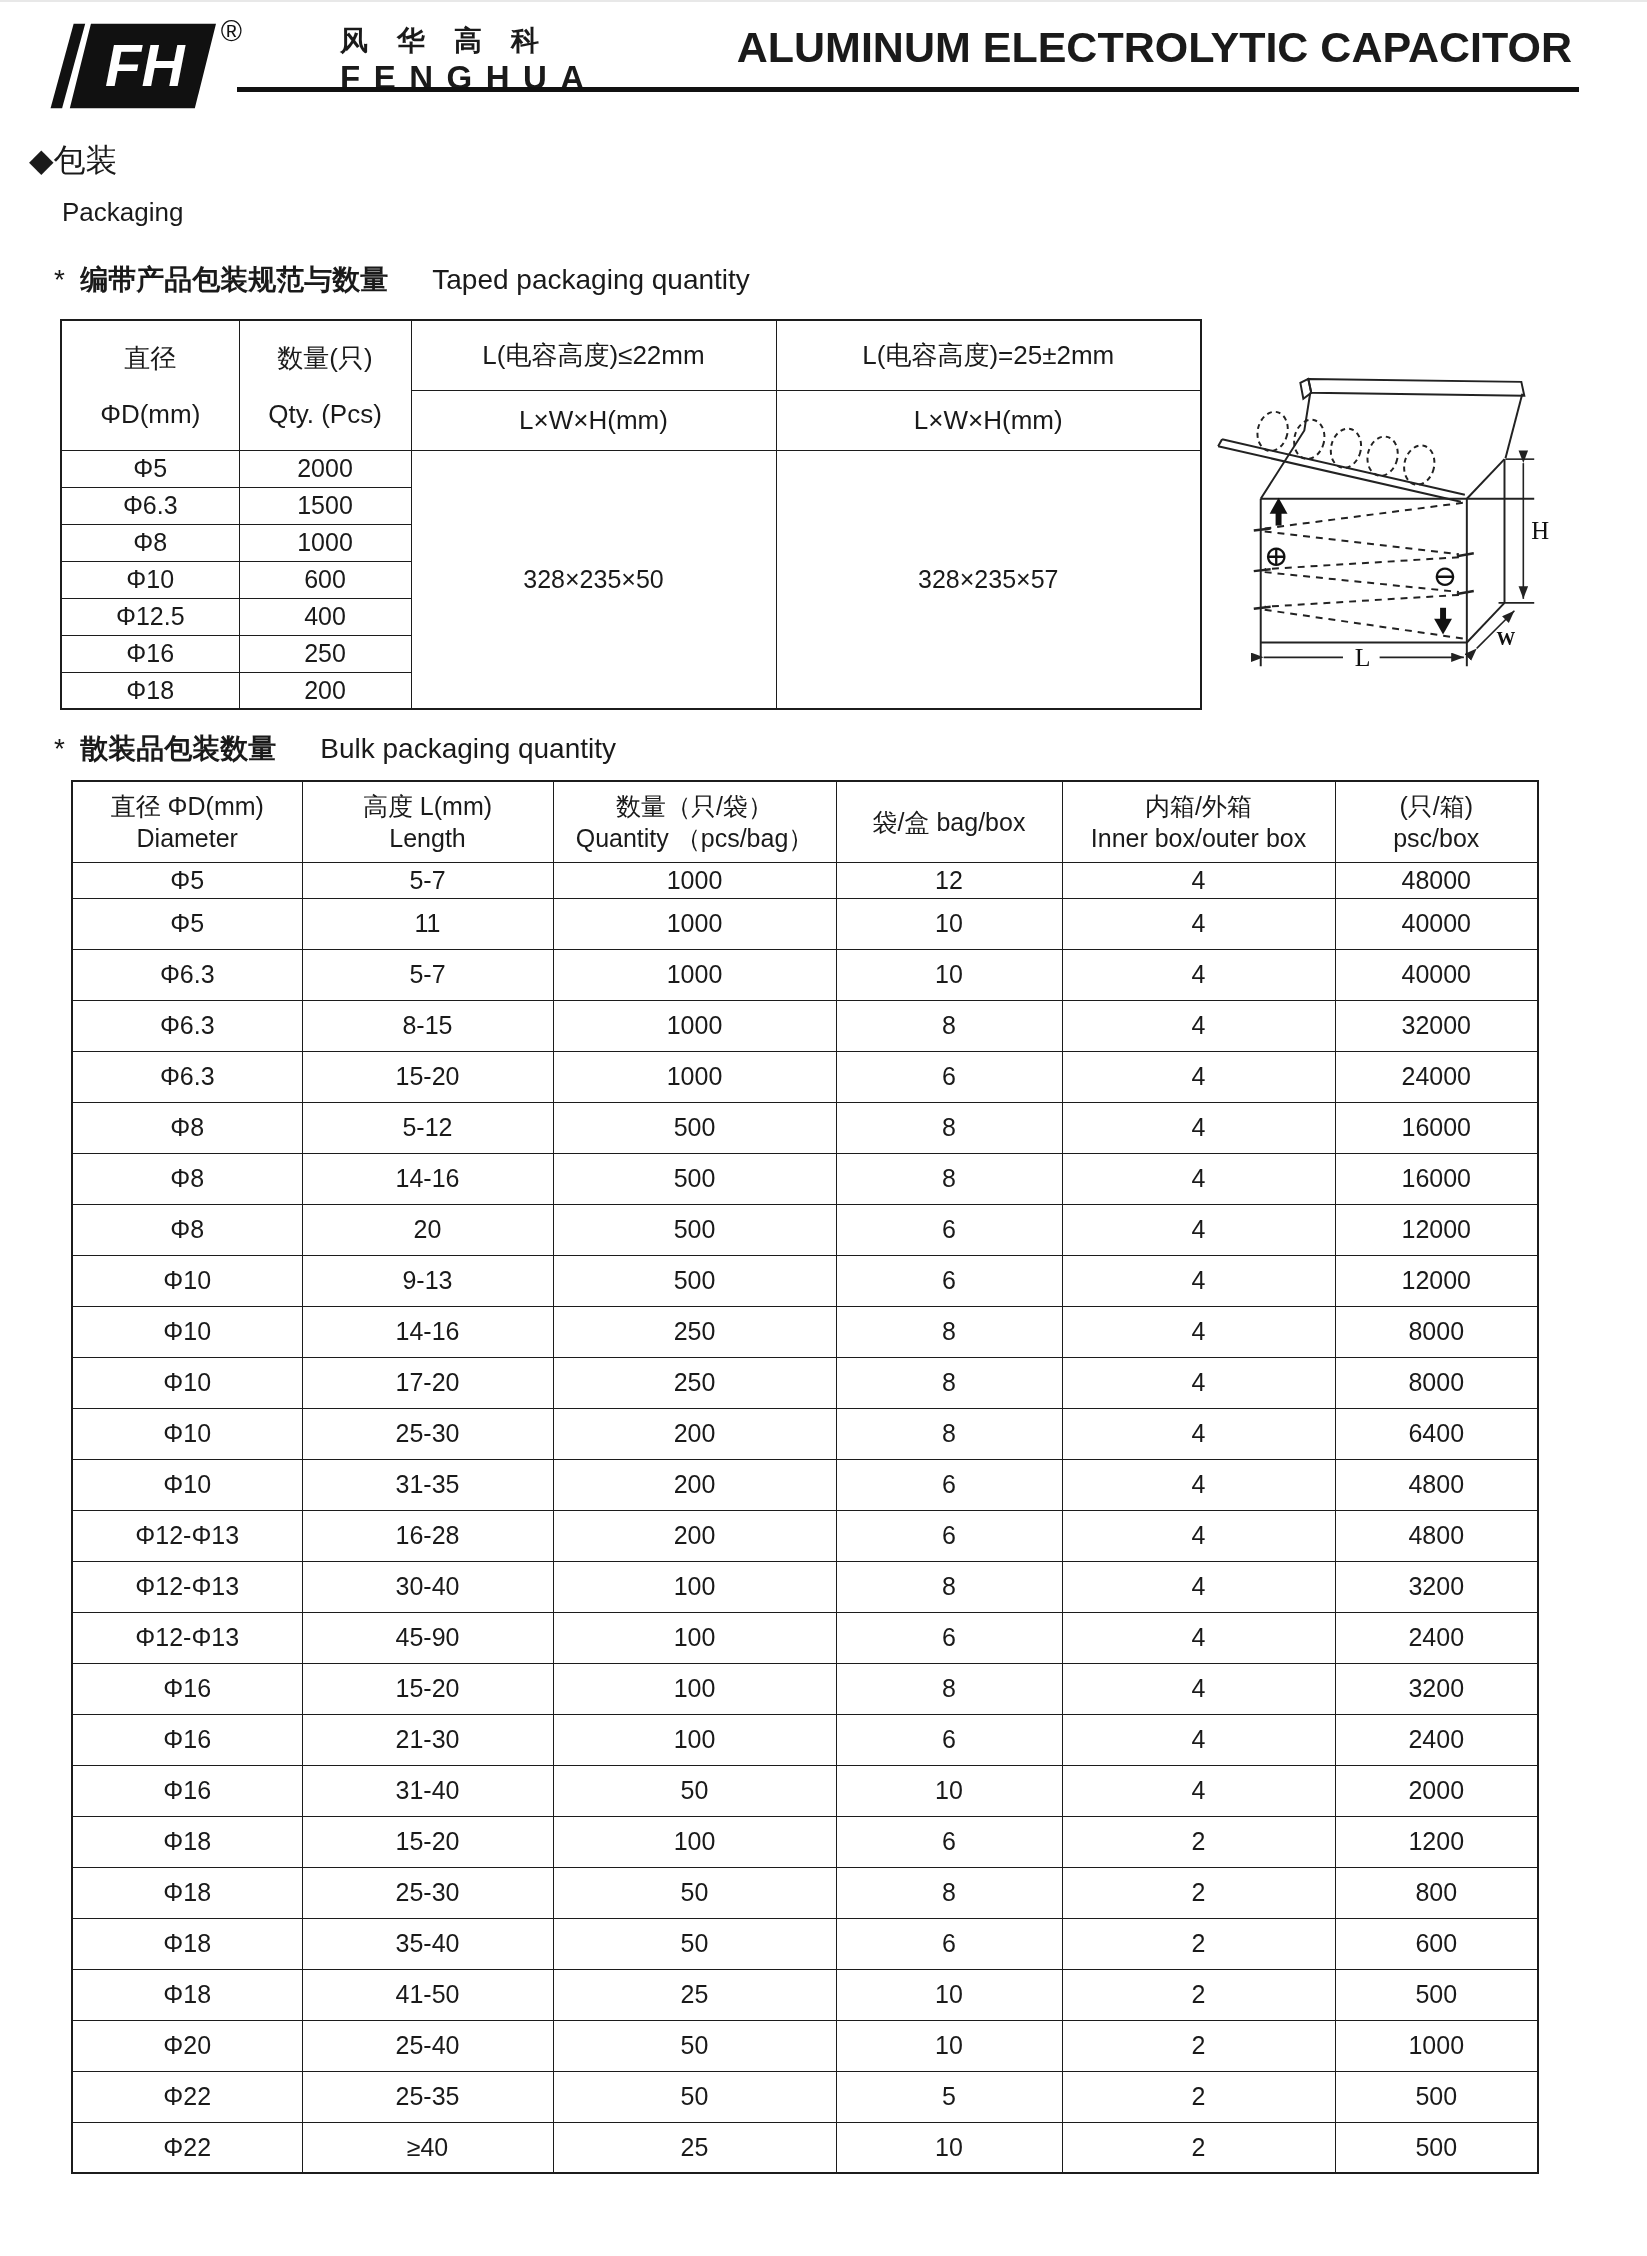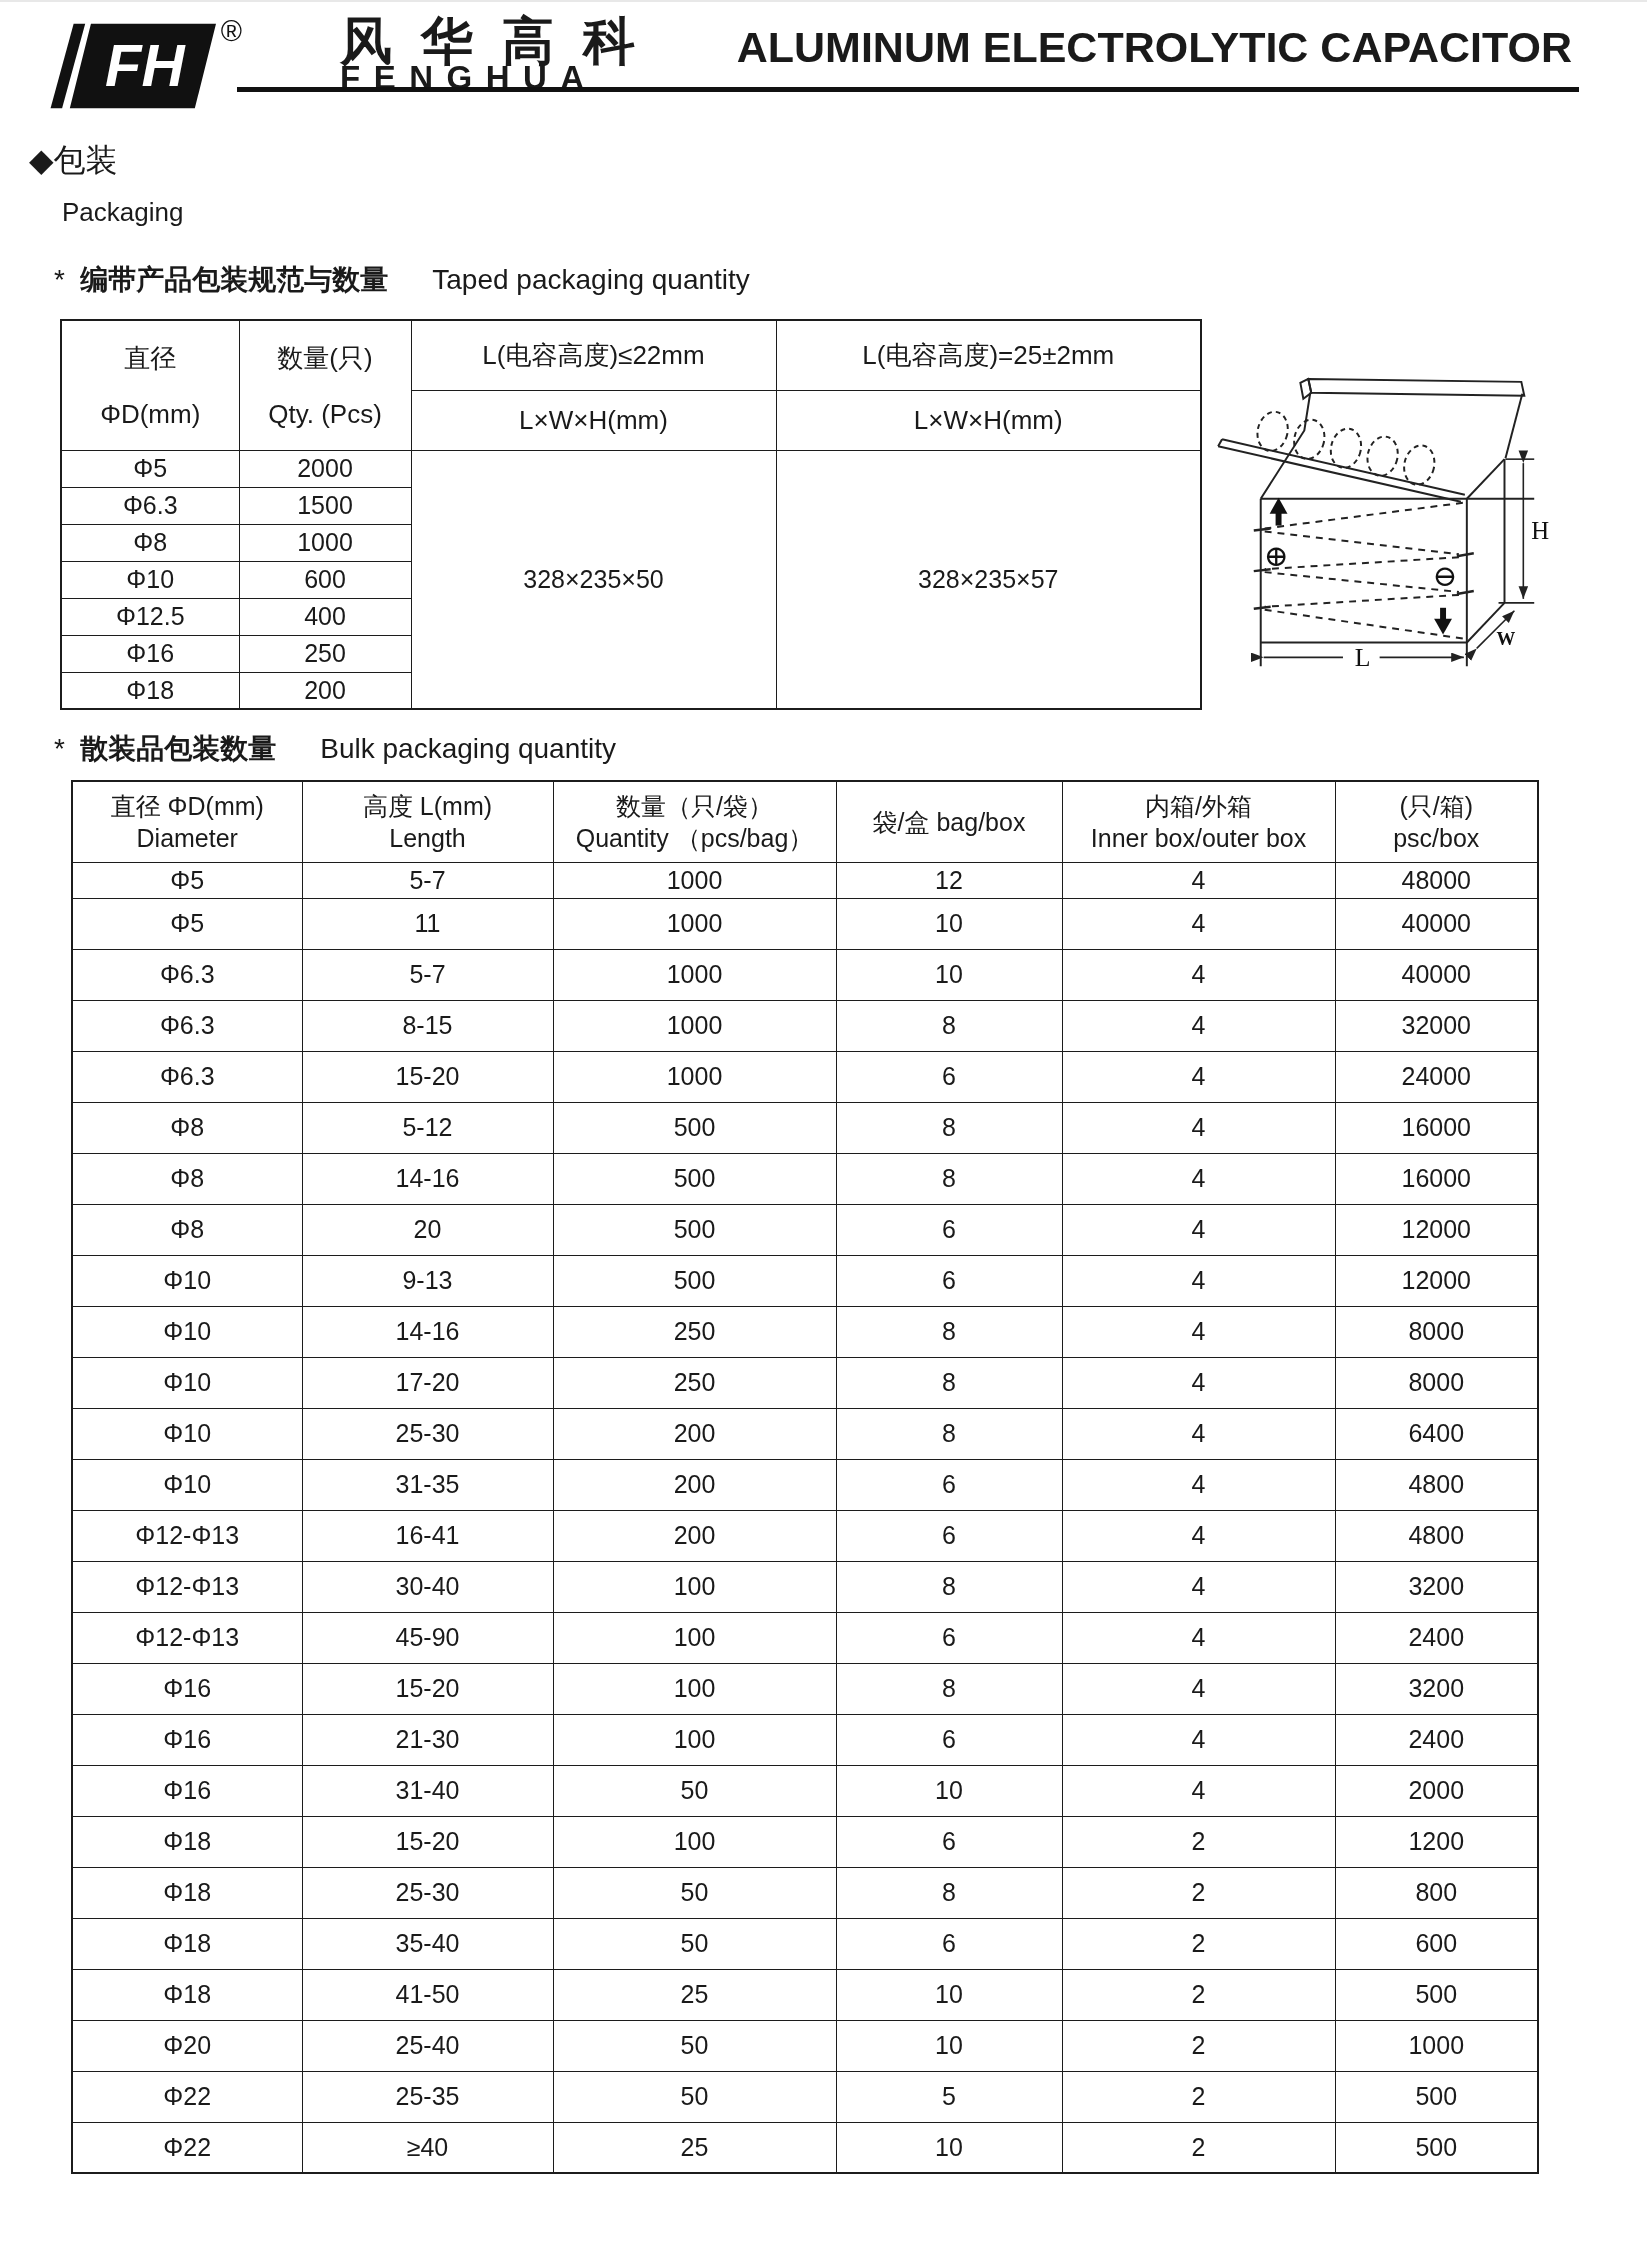--- a/index.html
+++ b/index.html
@@ -2,21 +2,21 @@
 <html><head>
 <meta charset="utf-8">
 <style>
   html,body{margin:0;padding:0;background:#e8e8e8}
   #page{position:relative;width:1647px;height:2256px;background:#ffffff;margin:2px auto;
         font-family:"Liberation Sans","DejaVu Sans",sans-serif;color:#1a1a1a;overflow:hidden}
 
   
   .logo-svg{position:absolute;left:27px;top:13.5px}
   .brand{position:absolute;left:340px;top:17.4px;white-space:nowrap}
-  .brand-cn{font-size:52px;font-weight:bold;letter-spacing:29px;line-height:44px}
+  .brand-cn{font-size:28px;font-weight:bold;letter-spacing:29px;line-height:44px}
   .brand-en{font-size:33px;font-weight:bold;letter-spacing:13.5px;line-height:29px;margin-top:0px}
   .page-title{position:absolute;top:21px;right:75px;font-size:43px;font-weight:bold;letter-spacing:0px;white-space:nowrap}
   .header-rule{position:absolute;left:237px;top:85px;width:1342px;height:4.8px;background:#111}
 
   
   .sec-heading{position:absolute;left:29px;top:137px;font-size:32px;font-weight:400;white-space:nowrap}
   .sec-sub{position:absolute;left:62px;top:195px;font-size:26px}
   .tbl-heading{position:absolute;font-size:28px;white-space:nowrap}
   .tbl-heading .star{display:inline-block;margin-right:15.4px;font-size:28px}
   .tbl-heading .cn{font-weight:600}
@@ -360,21 +360,21 @@
         <tr>
           <td>Φ10</td>
           <td>31-35</td>
           <td>200</td>
           <td>6</td>
           <td>4</td>
           <td>4800</td>
         </tr>
         <tr>
           <td>Φ12-Φ13</td>
-          <td>16-41</td>
+          <td>16-28</td>
           <td>200</td>
           <td>6</td>
           <td>4</td>
           <td>4800</td>
         </tr>
         <tr>
           <td>Φ12-Φ13</td>
           <td>30-40</td>
           <td>100</td>
           <td>8</td>

